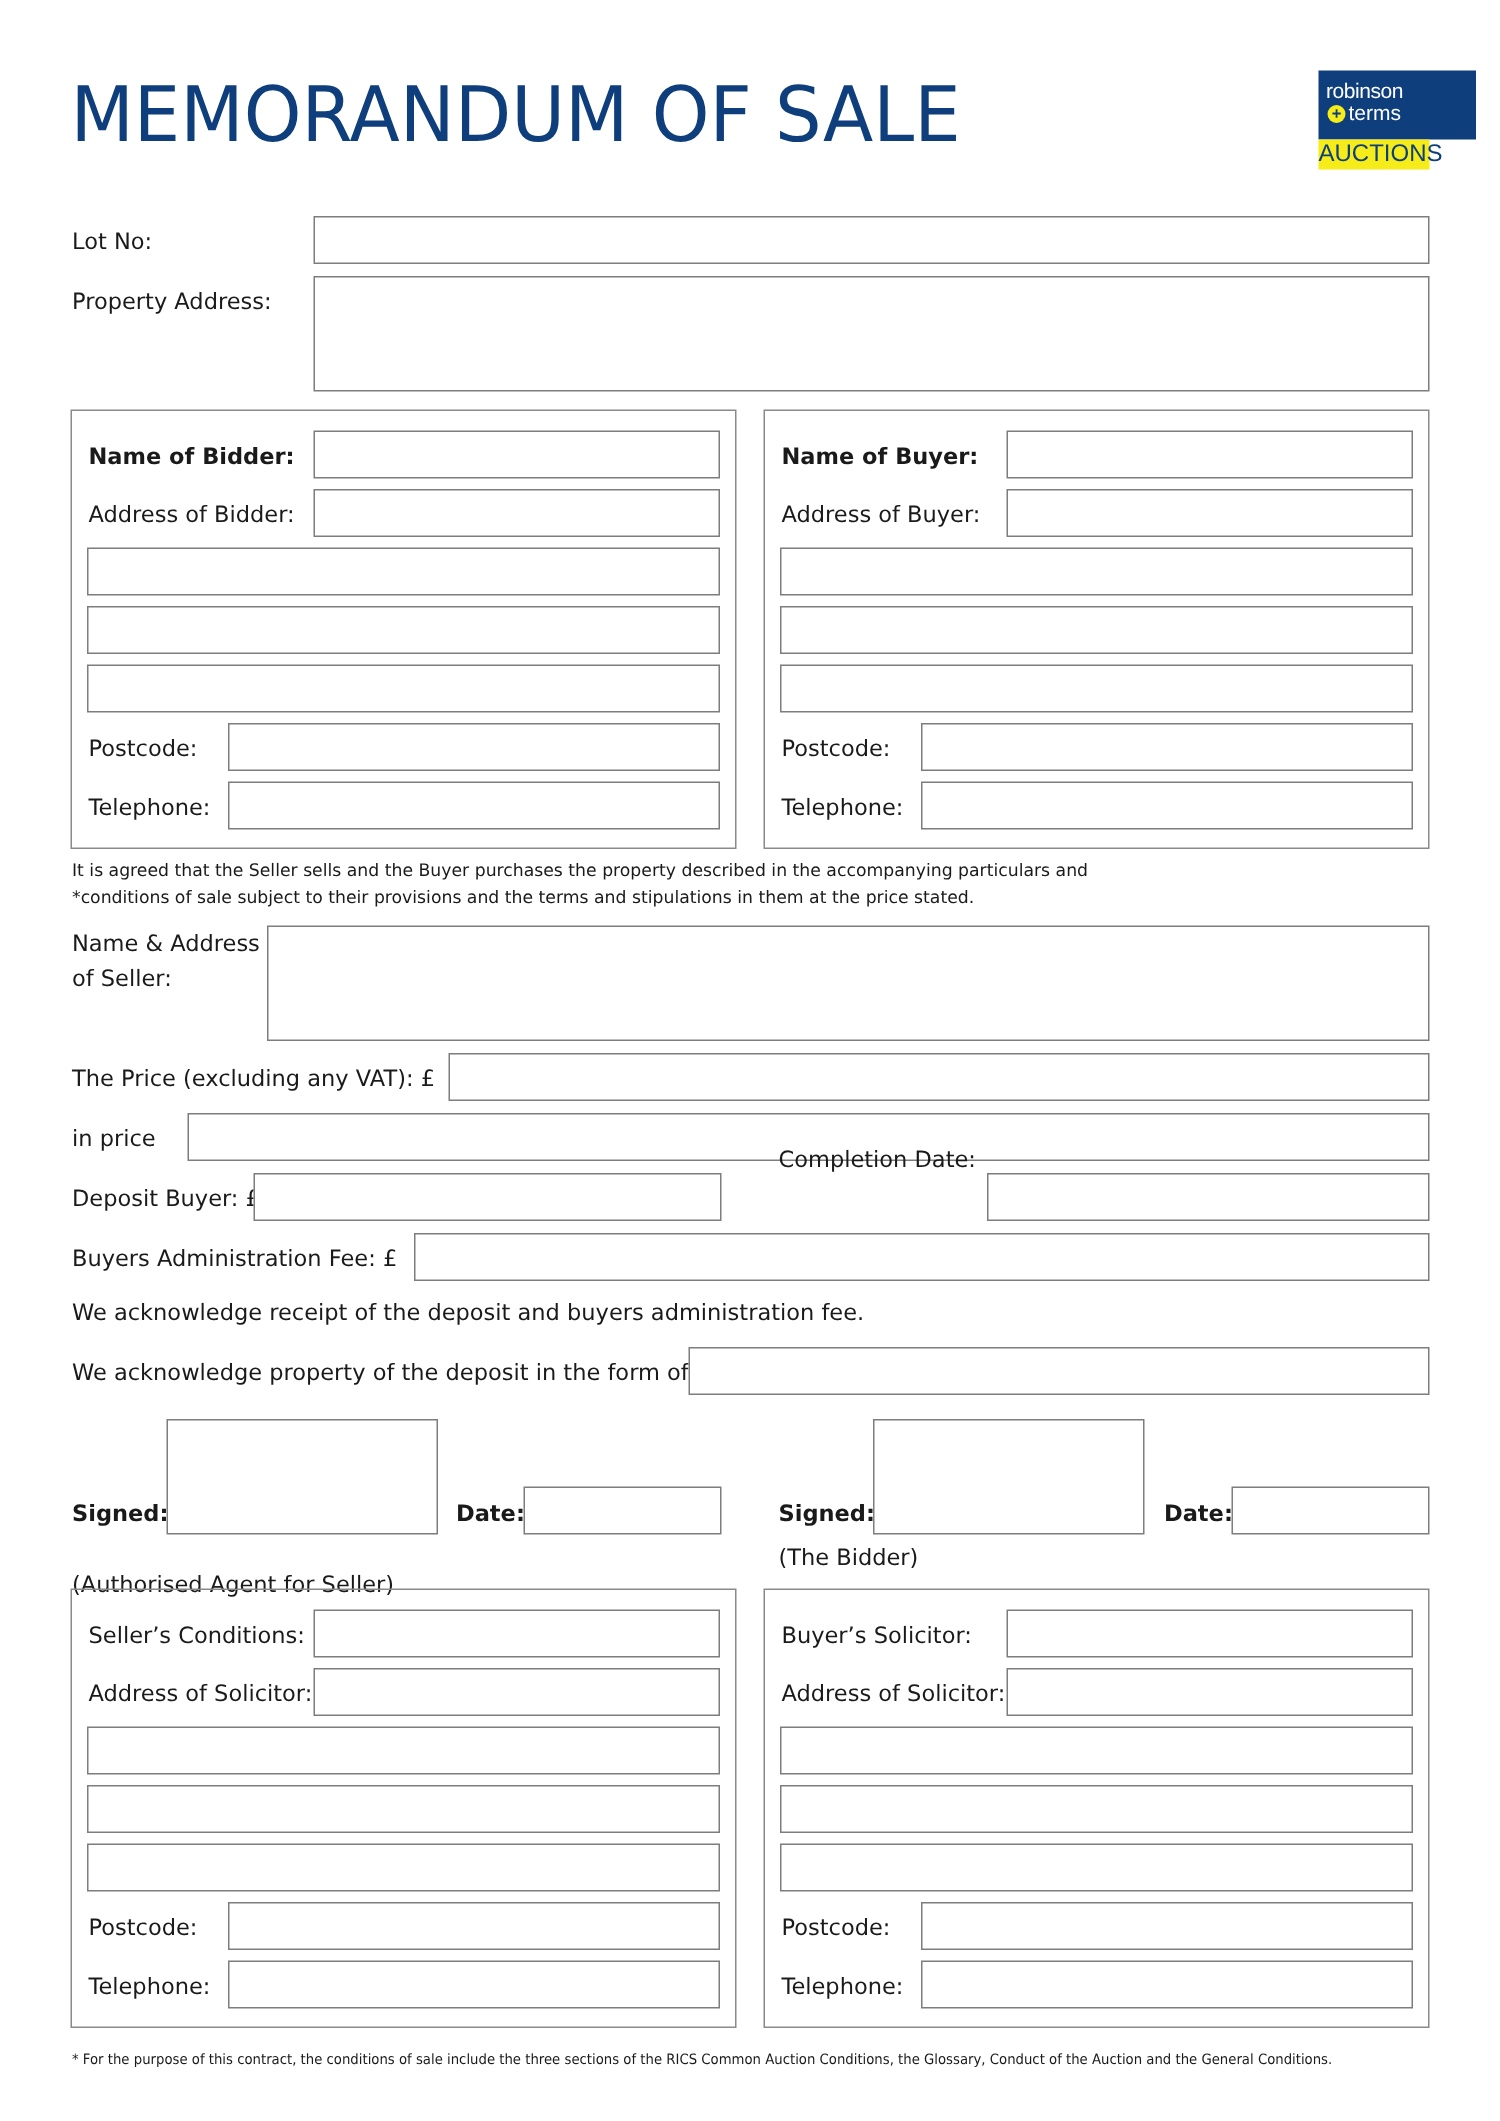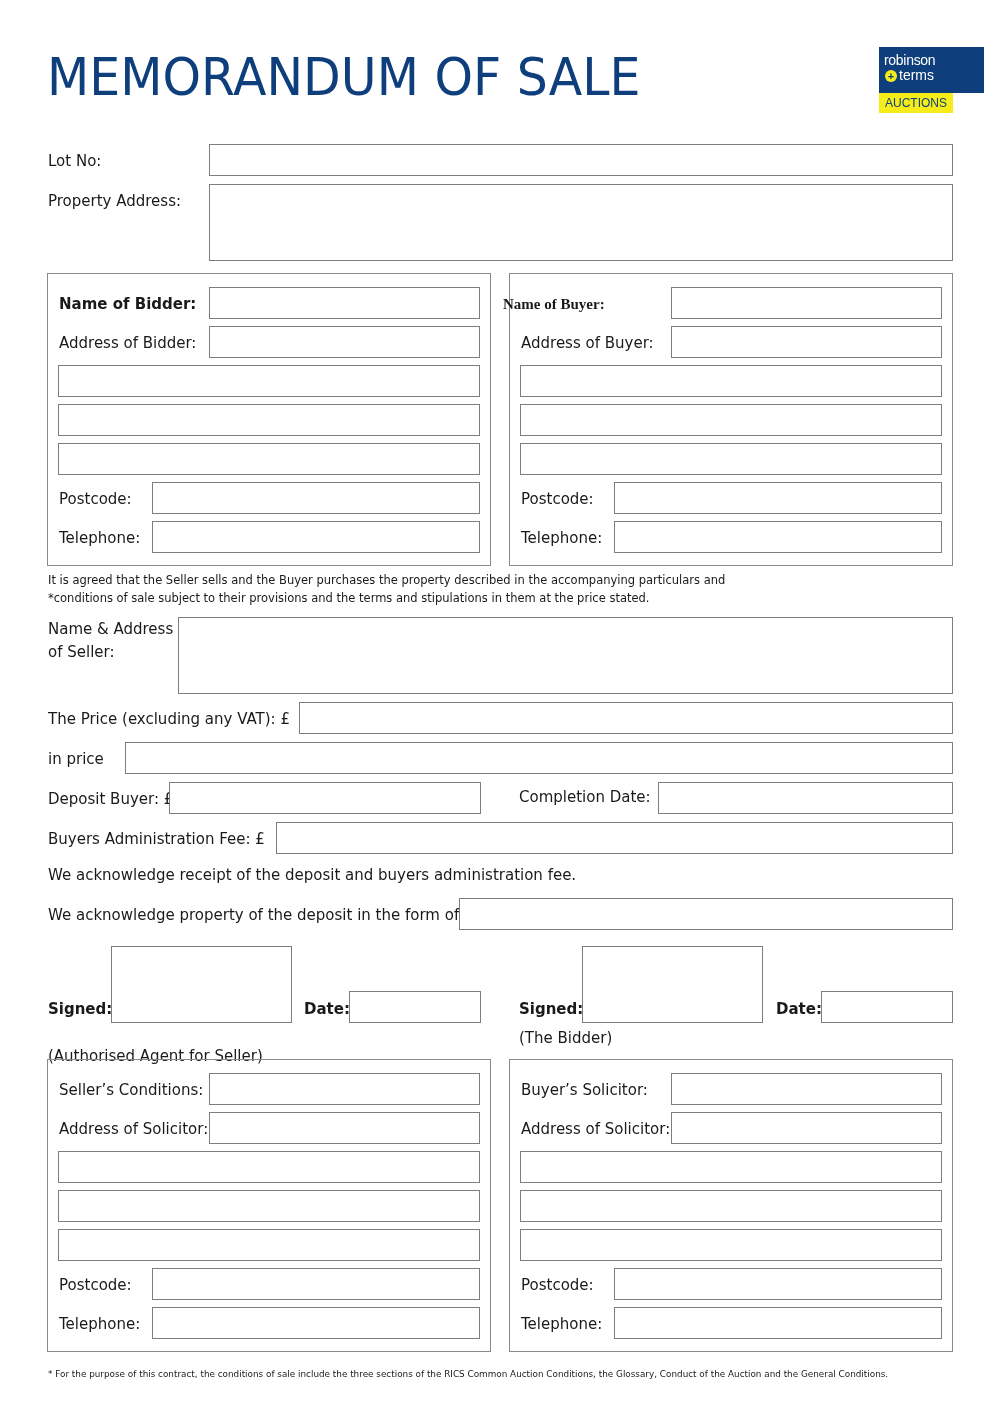--- a/index.html
+++ b/index.html
@@ -4,21 +4,21 @@
 <style>
   html, body { margin: 0; padding: 0; background: #ffffff; }
   body { width: 1000px; height: 1414px; position: relative; overflow: hidden;
          font-family: "DejaVu Sans", "Liberation Sans", sans-serif; color: #1a1a1a; }
   .abs { position: absolute; }
   .title { left: 47px; top: 46px; font-size: 51px; color: #0e3f7c; letter-spacing: 0px;
            font-family: "DejaVu Sans", sans-serif; font-weight: normal; line-height: 64px; white-space: nowrap; transform: scaleX(0.96); transform-origin: left top; }
   .logo { left: 879px; top: 47px; width: 74px; height: 66px; }
   .logo-top { position: absolute; left: 0; top: 0; width: 74px; height: 46px; background: #0e3f7c; padding-left: 31px; }
   .logo-bottom { position: absolute; left: 0; top: 46px; width: 74px; height: 20px; background: #f5ec19;
-                 color: #0e3f7c; font-family: "Liberation Sans", sans-serif; font-size: 12px; text-align: center; line-height: 20px; }
+                 color: #0e3f7c; font-family: "Liberation Sans", sans-serif; font-size: 16px; text-align: center; line-height: 20px; }
   .logo-l1 { position: absolute; left: 5px; top: 5px; color: #fff; font-family: "Liberation Sans", sans-serif; font-size: 14px; line-height: 16px; letter-spacing: -0.3px; }
   .logo-l2 { position: absolute; left: 20px; top: 20px; color: #fff; font-family: "Liberation Sans", sans-serif; font-size: 14px; line-height: 16px; }
   .logo-plus { position: absolute; left: 6px; top: 23px; width: 12px; height: 12px; border-radius: 50%; background: #f5ec19;
                color: #0e3f7c; font-size: 11px; line-height: 12px; text-align: center; font-weight: bold; font-family: "Liberation Sans", sans-serif; }
   .lbl { font-size: 15px; line-height: 18px; white-space: nowrap; color: #1a1a1a; }
   .lbl.b { font-weight: bold; }
   .small { font-size: 11.5px; line-height: 18px; white-space: nowrap; color: #1a1a1a; }
   .tiny { font-size: 9.5px; line-height: 14px; white-space: nowrap; color: #1a1a1a; }
   .field { border: 1.5px solid #7d7d7d; background: #fff; box-sizing: border-box; }
   .panel { border: 1.5px solid #8a8a8a; box-sizing: border-box; }
@@ -50,21 +50,21 @@
 <div class="abs field" style="left:209px; top:326px; width:271px; height:32px;"></div>
 <div class="abs field" style="left:58px; top:365px; width:422px; height:32px;"></div>
 <div class="abs field" style="left:58px; top:404px; width:422px; height:32px;"></div>
 <div class="abs field" style="left:58px; top:443px; width:422px; height:32px;"></div>
 <div class="abs lbl" style="left:59px; top:490px;">Postcode:</div>
 <div class="abs field" style="left:152px; top:482px; width:328px; height:32px;"></div>
 <div class="abs lbl" style="left:59px; top:529px;">Telephone:</div>
 <div class="abs field" style="left:152px; top:521px; width:328px; height:32px;"></div>
 
 <div class="abs panel" style="left:509px; top:273px; width:444px; height:293px;"></div>
-<div class="abs lbl b" style="left:503px; top:295px;font-family:Liberation Serif, serif;">Name of Buyer:</div>
+<div class="abs lbl b" style="left:521px; top:295px;">Name of Buyer:</div>
 <div class="abs field" style="left:671px; top:287px; width:271px; height:32px;"></div>
 <div class="abs lbl" style="left:521px; top:334px;">Address of Buyer:</div>
 <div class="abs field" style="left:671px; top:326px; width:271px; height:32px;"></div>
 <div class="abs field" style="left:520px; top:365px; width:422px; height:32px;"></div>
 <div class="abs field" style="left:520px; top:404px; width:422px; height:32px;"></div>
 <div class="abs field" style="left:520px; top:443px; width:422px; height:32px;"></div>
 <div class="abs lbl" style="left:521px; top:490px;">Postcode:</div>
 <div class="abs field" style="left:614px; top:482px; width:328px; height:32px;"></div>
 <div class="abs lbl" style="left:521px; top:529px;">Telephone:</div>
 <div class="abs field" style="left:614px; top:521px; width:328px; height:32px;"></div>
@@ -77,21 +77,21 @@
 <div class="abs field" style="left:178px; top:617px; width:775px; height:77px;"></div>
 
 <div class="abs lbl" style="left:48px; top:710px;">The Price (excluding any VAT): £</div>
 <div class="abs field" style="left:299px; top:702px; width:654px; height:32px;"></div>
 
 <div class="abs lbl" style="left:48px; top:750px;">in price</div>
 <div class="abs field" style="left:125px; top:742px; width:828px; height:32px;"></div>
 
 <div class="abs lbl" style="left:48px; top:790px;">Deposit Buyer: £</div>
 <div class="abs field" style="left:169px; top:782px; width:312px; height:32px;"></div>
-<div class="abs lbl" style="left:519px; top:764px;margin-top:24px;">Completion Date:</div>
+<div class="abs lbl" style="left:519px; top:764px;">Completion Date:</div>
 <div class="abs field" style="left:658px; top:782px; width:295px; height:32px;"></div>
 
 <div class="abs lbl" style="left:48px; top:830px;">Buyers Administration Fee: £</div>
 <div class="abs field" style="left:276px; top:822px; width:677px; height:32px;"></div>
 
 <div class="abs lbl" style="left:48px; top:866px;">We acknowledge receipt of the deposit and buyers administration fee.</div>
 
 <div class="abs lbl" style="left:48px; top:906px;">We acknowledge property of the deposit in the form of</div>
 <div class="abs field" style="left:459px; top:898px; width:494px; height:32px;"></div>
 

